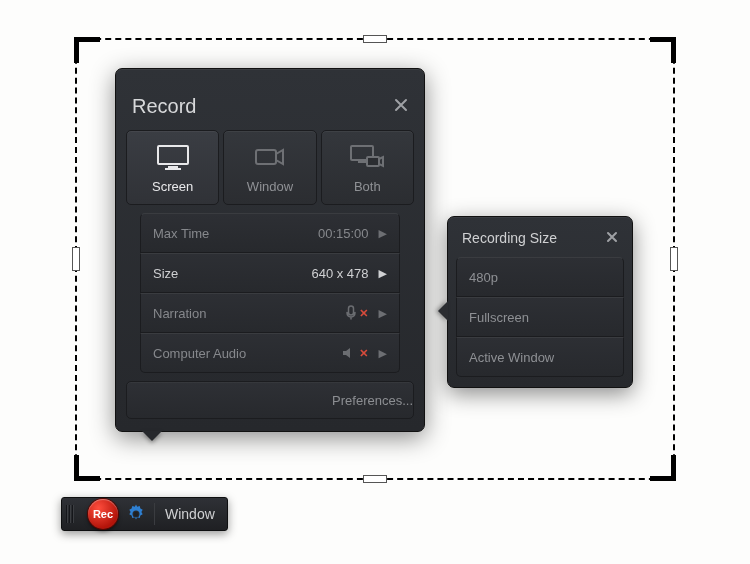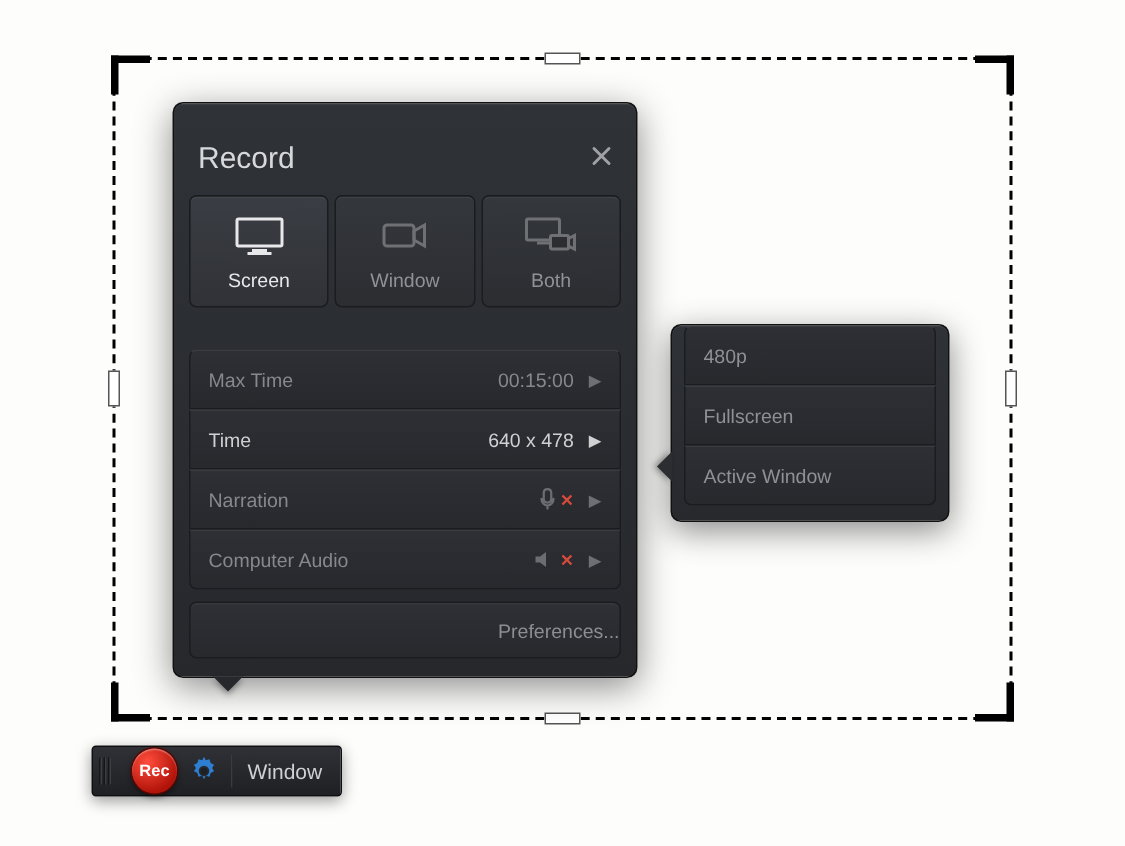--- a/index.html
+++ b/index.html
@@ -31,21 +31,21 @@
     border: 1px solid #111; border-radius: 7px;
     box-shadow: 0 6px 24px rgba(0,0,0,.45), inset 0 1px 0 rgba(255,255,255,.06);
     color: #a5a7ab;
   }
   .panel .title { display:flex; align-items:center; justify-content:space-between; padding:26px 16px 12px; color:#d7d8da; font-size:20px; font-weight:400; }
   .panel .close, .sizep .close { color:#9b9da1; cursor:pointer; font-size:16px; }
   .modes { display:flex; gap:4px; padding:0 10px 8px; }
   .mode { flex:1; text-align:center; padding:12px 0 10px; background:linear-gradient(#34373c,#2b2d31); border:1px solid #1b1c1f; border-radius:5px; font-size:13px; color:#8f9195; cursor:pointer; box-shadow: inset 0 1px 0 rgba(255,255,255,.05); }
   .mode.active { color:#e8e8ea; background:linear-gradient(#3a3d43,#303237); }
   .mode svg { display:block; margin:0 auto 8px; }
-  .rows { padding:0 10px 8px;margin-top:20px; }
+  .rows { padding:0 24px 8px; }
   .row { display:flex; align-items:center; justify-content:space-between; height:40px; padding:0 12px; background:linear-gradient(#2d2f34,#27292d); border:1px solid #1b1c1f; border-top-color:#3a3c40; font-size:13px; color:#86888c; cursor:pointer; }
   .row:first-child { border-radius:5px 5px 0 0; }
   .row:last-child { border-radius:0 0 5px 5px; }
   .row.active { color:#cfd0d2; }
   .row .rv { display:flex; align-items:center; gap:10px; }
   .chev { font-size:11px; color:#6d6f73; }
   .row.active .chev { color:#d0d1d3; }
   .iconwrap { display:flex; align-items:center; gap:3px; color:#6b6d71; }
   .redx { color:#d64b3b; font-size:11px; font-weight:bold; margin-left:-2px; }
   .prefs { margin:0 10px 12px; height:38px; display:flex; align-items:center; justify-content:flex-end; background:linear-gradient(#2e3035,#27292d); border:1px solid #1b1c1f; border-radius:5px; font-size:13px; color:#8c8e92; cursor:pointer; box-shadow: inset 0 1px 0 rgba(255,255,255,.04); }
@@ -120,21 +120,21 @@
     </div>
     <div class="rows">
       <div class="row">
         <span>Max Time</span>
         <span class="rv">
           <span>00:15:00</span>
           <span class="chev">▶</span>
         </span>
       </div>
       <div class="row active">
-        <span>Time</span>
+        <span>Size</span>
         <span class="rv">
           <span>640 x 478</span>
           <span class="chev">▶</span>
         </span>
       </div>
       <div class="row">
         <span>Narration</span>
         <span class="rv">
           <span class="iconwrap">
             <svg width="14" height="16" viewBox="0 0 14 16">
@@ -159,20 +159,28 @@
       </div>
     </div>
     <div class="prefs">
       <span>Preferences...</span>
     </div>
     <div class="tail"></div>
   </div>
 
   <div class="sizep">
     <div class="tail"></div>
+    <div class="ptitle">
+      <span>Recording Size</span>
+      <span class="close">
+        <svg width="12" height="12" viewBox="0 0 12 12">
+            <path d="M2 2 L10 10 M10 2 L2 10" stroke="#9fa1a5" stroke-width="2" fill="none" stroke-linecap="round"></path>
+          </svg>
+      </span>
+    </div>
     <div class="opts">
       <div class="opt">
           <span>480p</span>
         </div>
       <div class="opt">
           <span>Fullscreen</span>
         </div>
       <div class="opt">
           <span>Active Window</span>
         </div>

